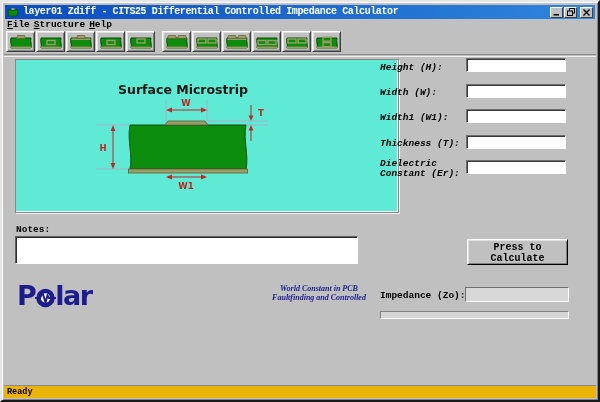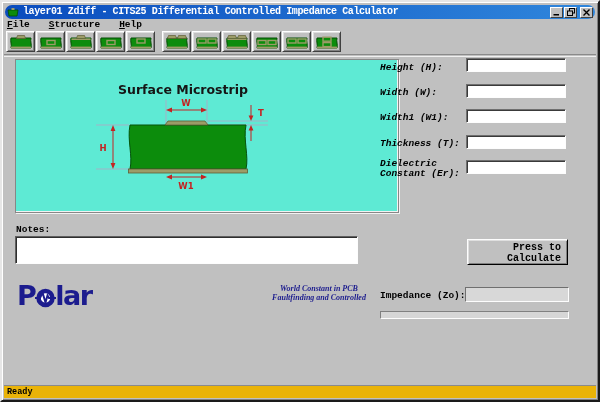--- a/index.html
+++ b/index.html
@@ -6,30 +6,30 @@
   .win{
     position:relative;width:600px;height:402px;background:#c0c0c0;
     font-family:"Liberation Mono",monospace;box-sizing:border-box;
     border:2px solid;border-color:#e6e6e6 #1a1a1a #1a1a1a #e6e6e6;
     box-shadow:inset 1px 1px 0 #fff, inset -1px -1px 0 #808080;
     overflow:hidden;
   }
   
   .titlebar{position:absolute;left:3px;top:3px;right:3px;height:14px;
     background:linear-gradient(90deg,#0a4cbe,#2f86dc);
-    display:flex;align-items:center;padding:0 2px;box-sizing:border-box;border-radius:7px;}
+    display:flex;align-items:center;padding:0 2px;box-sizing:border-box;}
   .title-text{color:#fff;font-size:10px;font-weight:bold;letter-spacing:-0.4px;
     margin-left:4px;white-space:nowrap;line-height:14px;}
   .winbtns{margin-left:auto;display:flex;gap:1px;align-items:center;}
   .wbtn{width:13px;height:11px;background:#c0c0c0;border:1px solid;
     border-color:#fff #404040 #404040 #fff;box-sizing:border-box;
     display:flex;align-items:center;justify-content:center;}
   .wbtn.close{margin-left:2px;}
   
-  .menubar{position:absolute;top:17px;left:5px;height:12px;display:flex;gap:19px;
+  .menubar{position:absolute;top:17px;left:5px;height:12px;display:flex;gap:4px;
     font-size:9.5px;font-weight:bold;color:#000;line-height:12px;}
   .menu-item{display:inline-block;cursor:default;}
   .menu-item::first-letter{text-decoration:underline;}
   
   .toolbar{position:absolute;top:29px;left:4px;display:flex;align-items:flex-start;}
   .tb-btn{width:29px;height:21px;background:#c0c0c0;border:1px solid;
     border-color:#fff #404040 #404040 #fff;
     box-shadow:inset 1px 1px 0 #dfdfdf, inset -1px -1px 0 #808080;
     margin-right:1px;display:flex;align-items:center;justify-content:center;
     box-sizing:border-box;}
@@ -50,21 +50,21 @@
   
   .notes-label{position:absolute;left:14px;top:222px;font-size:9.5px;font-weight:bold;text-align:center;}
   .notes{position:absolute;left:13px;top:234px;width:343px;height:28px;background:#fff;
     border:1px solid;border-color:#5f5f5f #fdfdfd #fdfdfd #5f5f5f;
     box-shadow:inset 1px 1px 0 #2e2e2e;
     box-sizing:border-box;resize:none;font:10px "Liberation Mono",monospace;outline:none;}
   
   .calc-btn{position:absolute;left:465px;top:237px;width:101px;height:26px;
     background:#c0c0c0;border:1px solid;border-color:#fdfdfd #000 #000 #fdfdfd;
     box-shadow:inset 1px 1px 0 #dfdfdf, inset -1px -1px 0 #808080;
-    font:bold 10px "Liberation Mono",monospace;text-align:right;line-height:11px;
+    font:bold 10px "Liberation Mono",monospace;text-align:center;line-height:11px;
     padding:2px 6px;box-sizing:border-box;color:#000;cursor:default;}
   
   .logo{position:absolute;left:15px;top:279px;display:flex;align-items:center;
     color:#1c1c8e;font-family:"DejaVu Sans",sans-serif;font-weight:bold;
     font-size:27px;letter-spacing:-1.5px;line-height:30px;}
   .logo-o{margin:3px -1px 0 0;}
   .tagline{position:absolute;left:254px;top:283px;width:126px;text-align:center;
     font-family:"Liberation Serif",serif;font-style:italic;font-weight:bold;
     font-size:8px;line-height:8.6px;color:#1c1c8e;}
   

